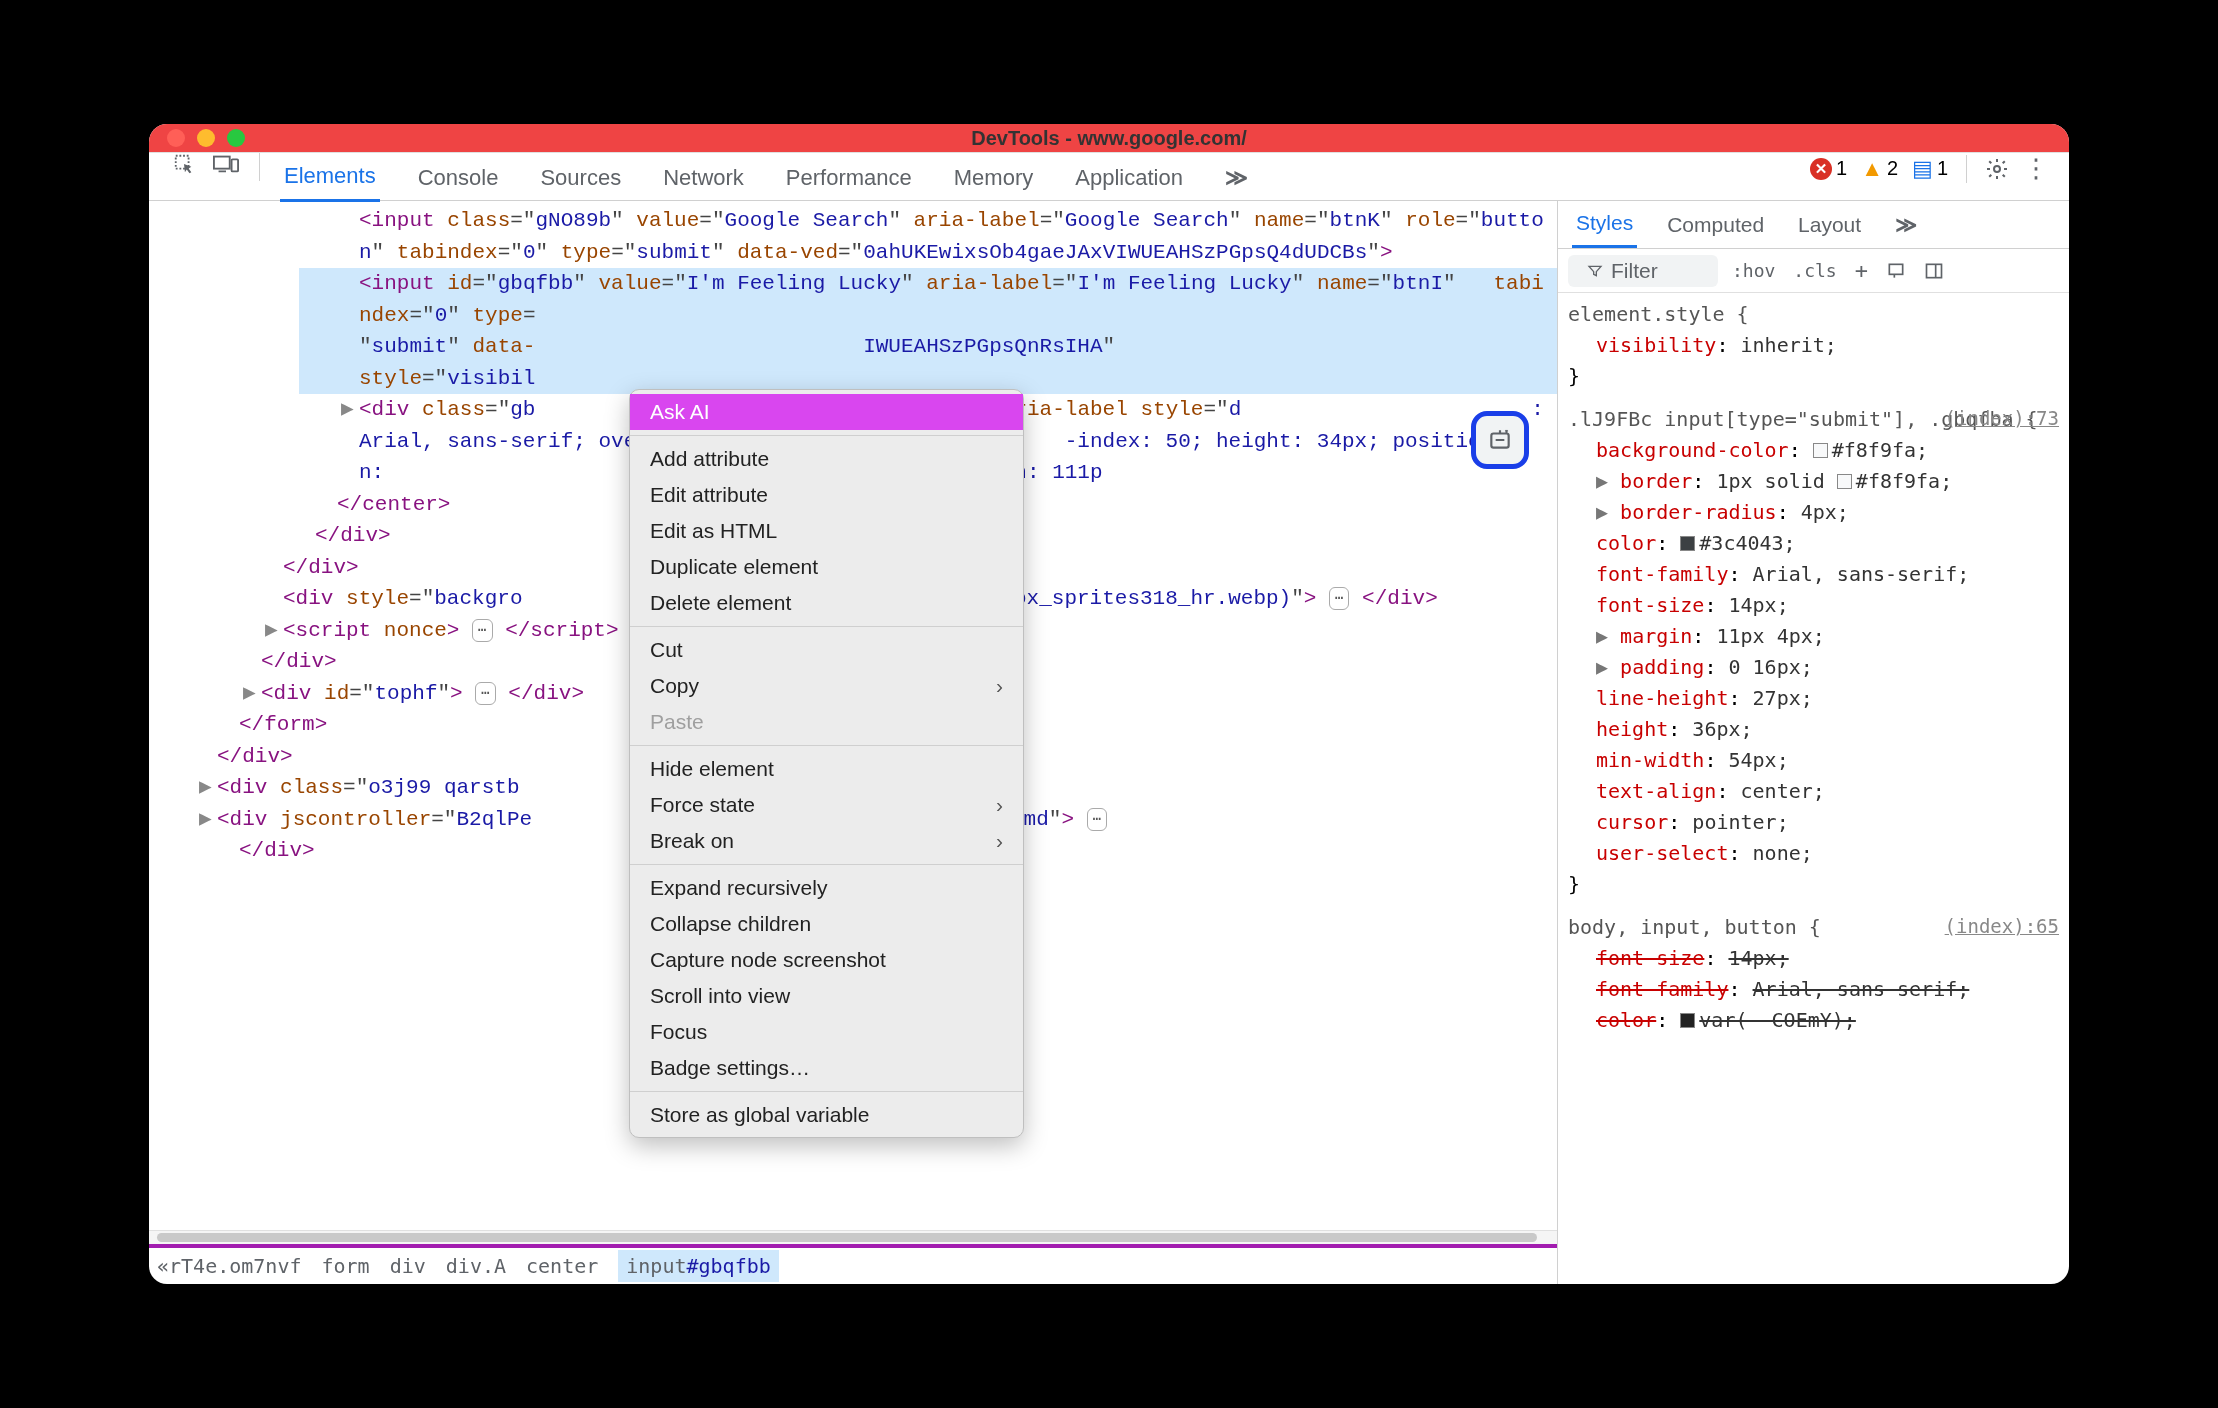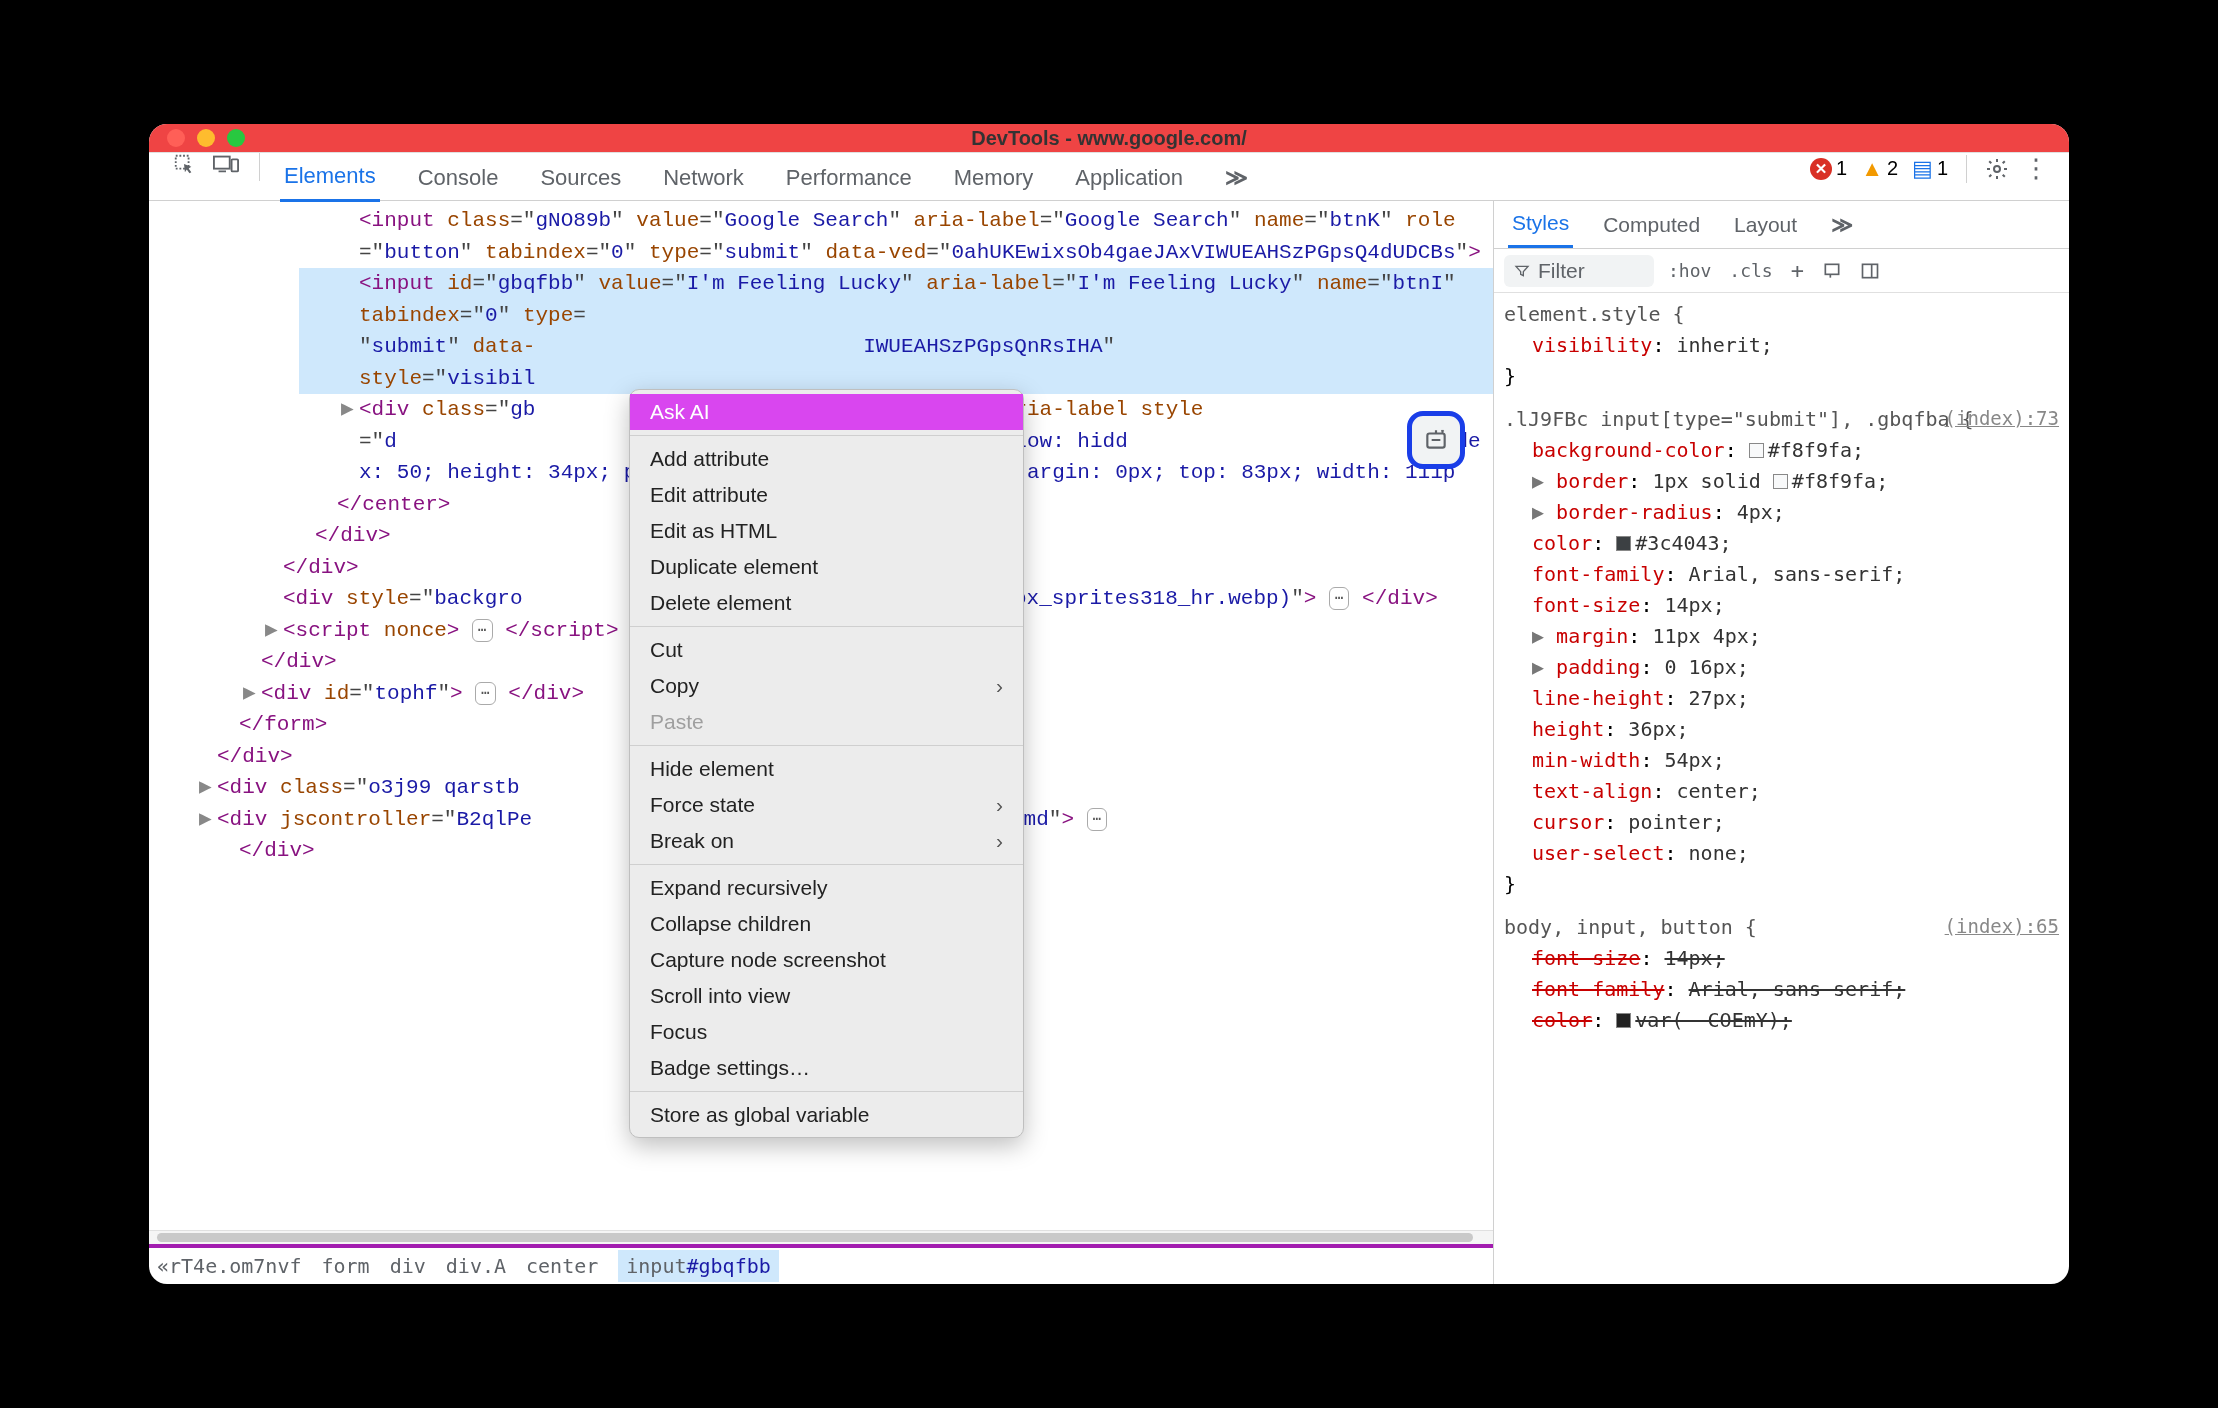--- a/index.html
+++ b/index.html
@@ -136,21 +136,21 @@
 
 .hscroll {
   height: 14px;
   background: #f5f5f5;
   border-top: 1px solid #e0e0e0;
   position: relative;
 }
 .hscroll .thumb { position:absolute; left: 8px; right: 20px; top: 2px; bottom: 2px; background: #c9c9c9; border-radius: 6px; }
 
 .styles-panel {
-  width: 576px;
+  width: 512px;
   border-left: 1px solid #d0d0d0;
   display: flex;
   flex-direction: column;
   font-size: 21px;
 }
 .styles-tabs {
   height: 48px;
   display: flex;
   align-items: center;
   border-bottom: 1px solid #d0d0d0;
@@ -158,21 +158,21 @@
   gap: 26px;
 }
 .styles-filter {
   height: 44px;
   display: flex;
   align-items: center;
   border-bottom: 1px solid #e0e0e0;
   padding: 0 10px;
   gap: 10px;
 }
-.filter-box { background: #f1f3f4; border-radius: 6px; padding: 4px 10px; color: #5f6368; display: flex; align-items: center; gap: 8px; flex: 0 0 150px; }
+.filter-box { background: #f1f3f4; border-radius: 6px; padding: 4px 19px; color: #5f6368; display: flex; align-items: center; gap: 8px; flex: 0 0 150px; }
 .sf-btn { color: #5f6368; cursor: pointer; padding: 0 4px; font-family: Menlo, monospace; font-size: 18px;}
 .styles-body {
   flex: 1;
   overflow: auto;
   font-family: Menlo, Monaco, monospace;
   font-size: 20px;
   line-height: 1.55;
   padding: 6px 10px;
 }
 .rule { margin-bottom: 12px; position: relative; }

